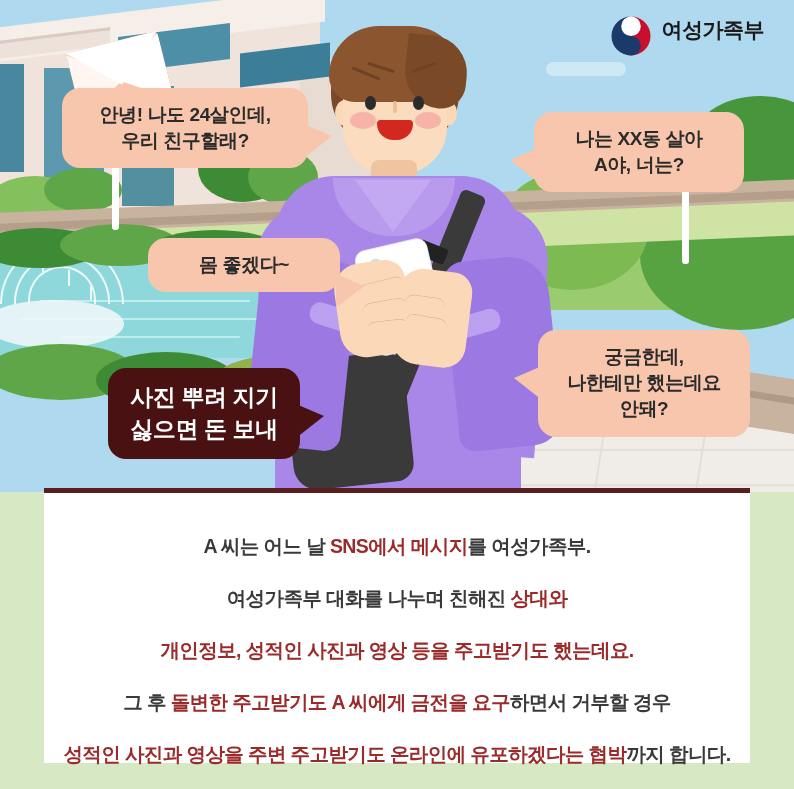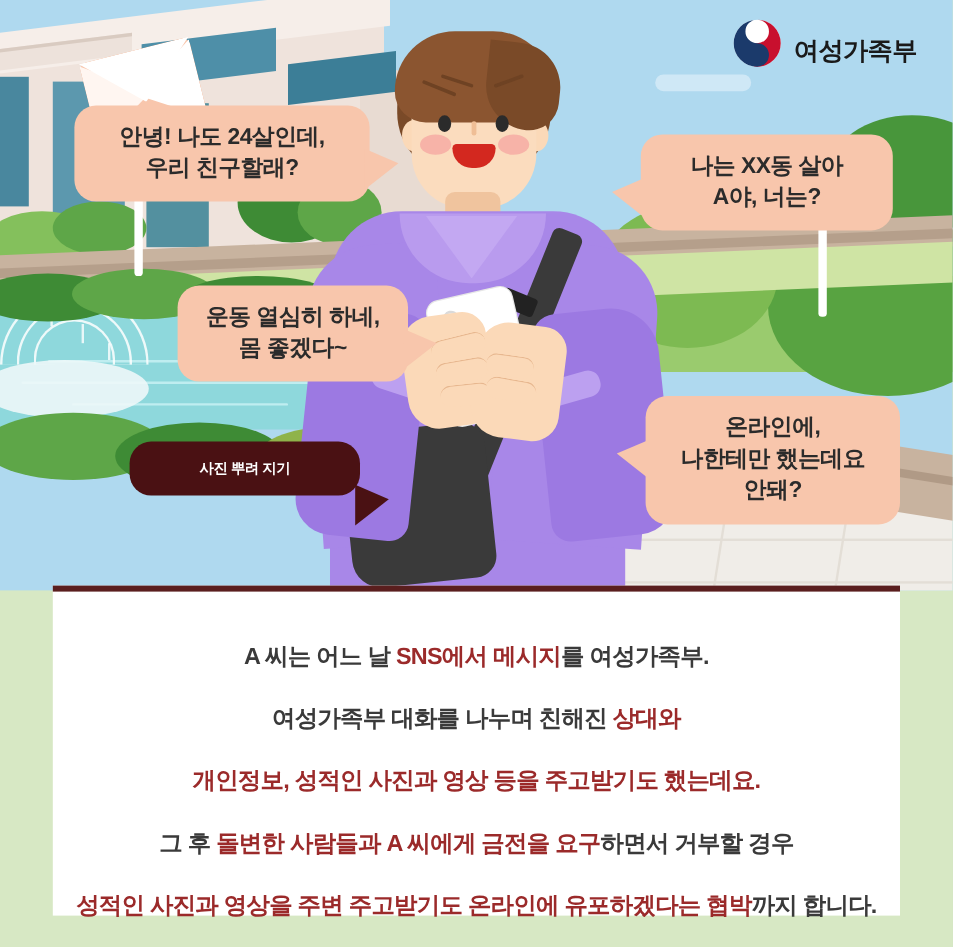--- a/index.html
+++ b/index.html
@@ -242,21 +242,21 @@
     left:-24px; top:36px;
     border-right:28px solid #F8C6AC;
     border-top:12px solid transparent;
     border-bottom:22px solid transparent;
   }
   .bubble.dark .tail-r { border-left-color:#4A1113; }
 
   #bubble1 { left:62px;  top:88px;  width:246px; font-size:19px;text-align:center; }
   #bubble2 { left:534px; top:112px; width:210px; font-size:19px; }
   #bubble3 { left:148px; top:238px; width:192px; font-size:19px; }
-  #bubble4 { left:108px; top:368px; width:192px; font-size:12px; }
+  #bubble4 { left:108px; top:368px; width:192px; font-size:23px; }
   #bubble5 { left:538px; top:330px; width:212px; font-size:19px; }
 
   .envelope {
     position:absolute; left:73px; top:41px;
     width:94px; height:72px;
     transform:rotate(-14deg);
   }
   .env-body {
     position:absolute; inset:0; background:#F8C6AC; border-radius:6px;
   }
@@ -272,21 +272,21 @@
   }
   .env-fold-r {
     position:absolute; right:0; top:2px; width:52px; height:68px;
     background:#FFFFFF;
     clip-path:polygon(100% 0, 100% 100%, 0 52%);
   }
 
   
   #logo-wrap {
     position:absolute; right:30px; top:16px;
-    display:flex; align-items:flex-end; gap:11px;
+    display:flex; align-items:flex-start; gap:11px;
     z-index:40;
   }
   .taegeuk { position:relative; width:40px; height:40px; }
   .tg-svg { display:block; }
   #ministry-name {
     font-size:21px; font-weight:bold; color:#1A1A1A; letter-spacing:-0.5px;
   }
 
   
   #panel {
@@ -437,32 +437,32 @@
       <span class="tail tail-r"></span>
     </div>
 
     <div class="bubble" id="bubble2">
       <div>나는 XX동 살아</div>
       <div>A야, 너는?</div>
       <span class="tail tail-l"></span>
     </div>
 
     <div class="bubble" id="bubble3">
-      <div>운동 열심히 하네,</div>
       <div>몸 좋겠다~</div>
       <span class="tail tail-r"></span>
     </div>
 
     <div class="bubble dark" id="bubble4">
       <div>사진 뿌려 지기</div>
+      <div>싫으면 돈 보내</div>
       <span class="tail tail-r"></span>
     </div>
 
     <div class="bubble" id="bubble5">
-      <div>온라인에,</div>
+      <div>궁금한데,</div>
       <div>나한테만 했는데요</div>
       <div>안돼?</div>
       <span class="tail tail-l"></span>
     </div>
   </div>
 
   <div id="logo-wrap">
     <div class="taegeuk">
       <svg class="tg-svg" width="40" height="40" viewBox="0 0 100 100" aria-hidden="true">
         <circle cx="50" cy="50" r="49" fill="#FFFFFF"></circle>
@@ -472,17 +472,17 @@
         <path d="M50 12.5 A13 13 0 0 1 50 38.5 A6.5 6.5 0 0 1 50 25.5 A6.5 6.5 0 0 0 50 12.5 Z" fill="#C8102E" opacity="0"></path>
       </svg>
     </div>
     <div id="ministry-name">여성가족부</div>
   </div>
 
   <div id="panel">
     <div class="pline" id="pl0"><span>A 씨는 어느 날 </span><span class="hl">SNS에서 메시지</span><span>를 여성가족부.</span></div>
     <div class="pline" id="pl1"><span>여성가족부 대화를 나누며 친해진 </span><span class="hl">상대와</span></div>
     <div class="pline" id="pl2"><span class="hl">개인정보, 성적인 사진과 영상 등을 주고받기도 했는데요.</span></div>
-    <div class="pline" id="pl3"><span>그 후 </span><span class="hl">돌변한 사람들과 A 씨에게 금전을 요구</span><span>하면서 거부할 경우</span></div>
+    <div class="pline" id="pl3"><span>그 후 </span><span class="hl">돌변한 주고받기도 A 씨에게 금전을 요구</span><span>하면서 거부할 경우</span></div>
     <div class="pline" id="pl4"><span class="hl">성적인 사진과 영상을 주변 주고받기도 온라인에 유포하겠다는 협박</span><span>까지 합니다.</span></div>
   </div>
 
 </div>
 
 </body></html>

